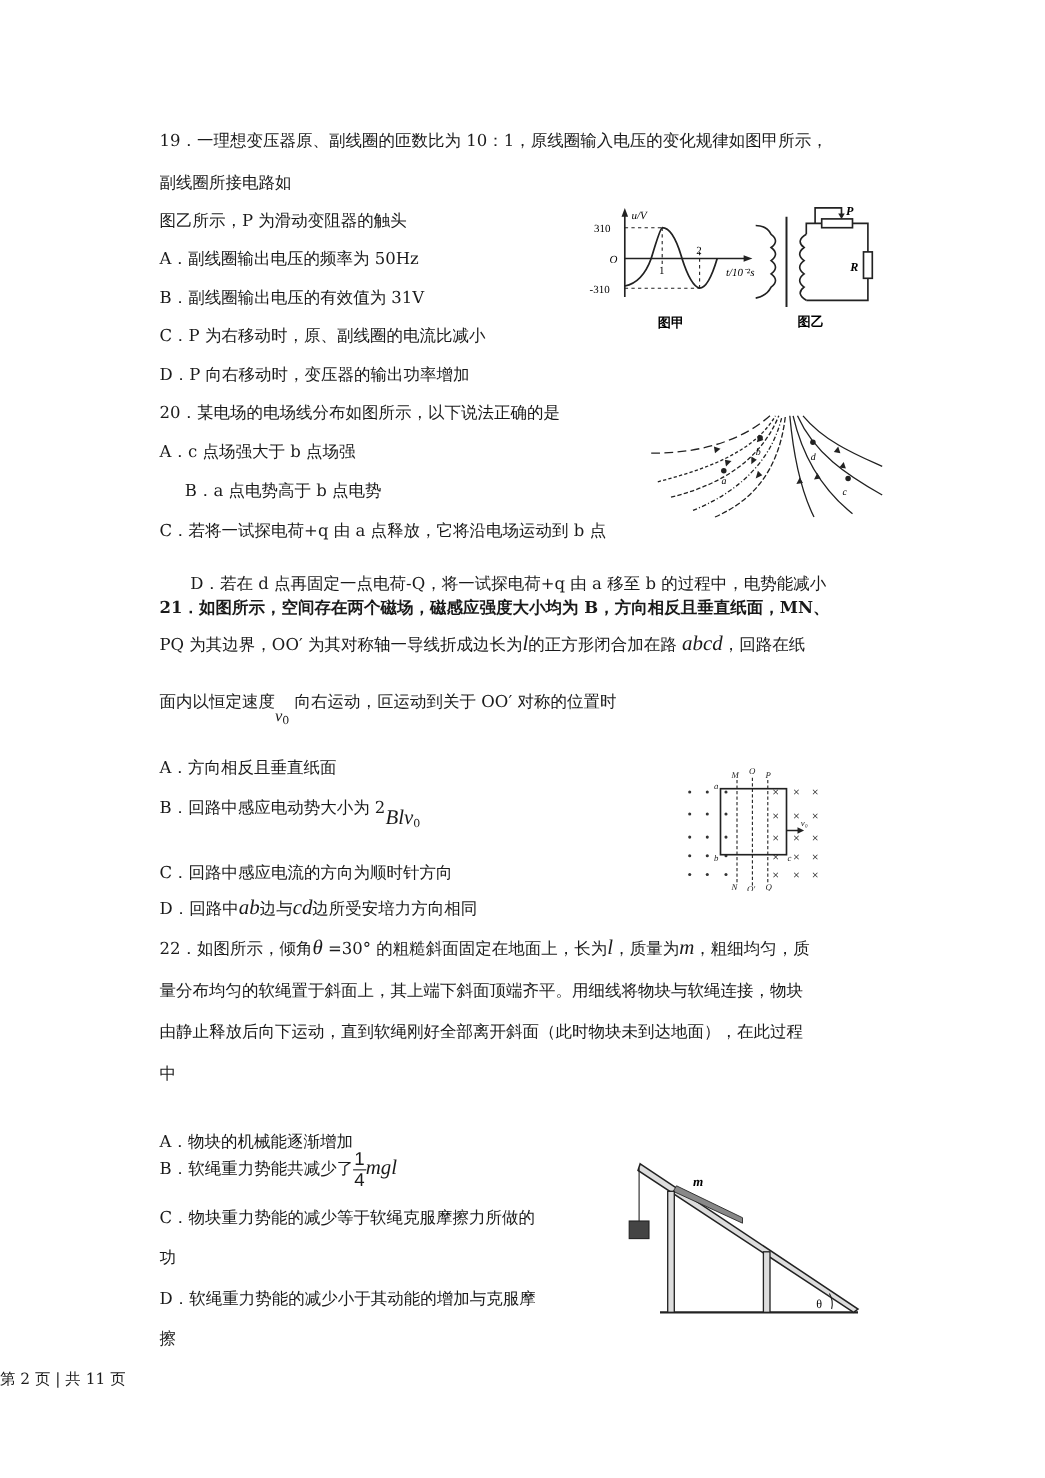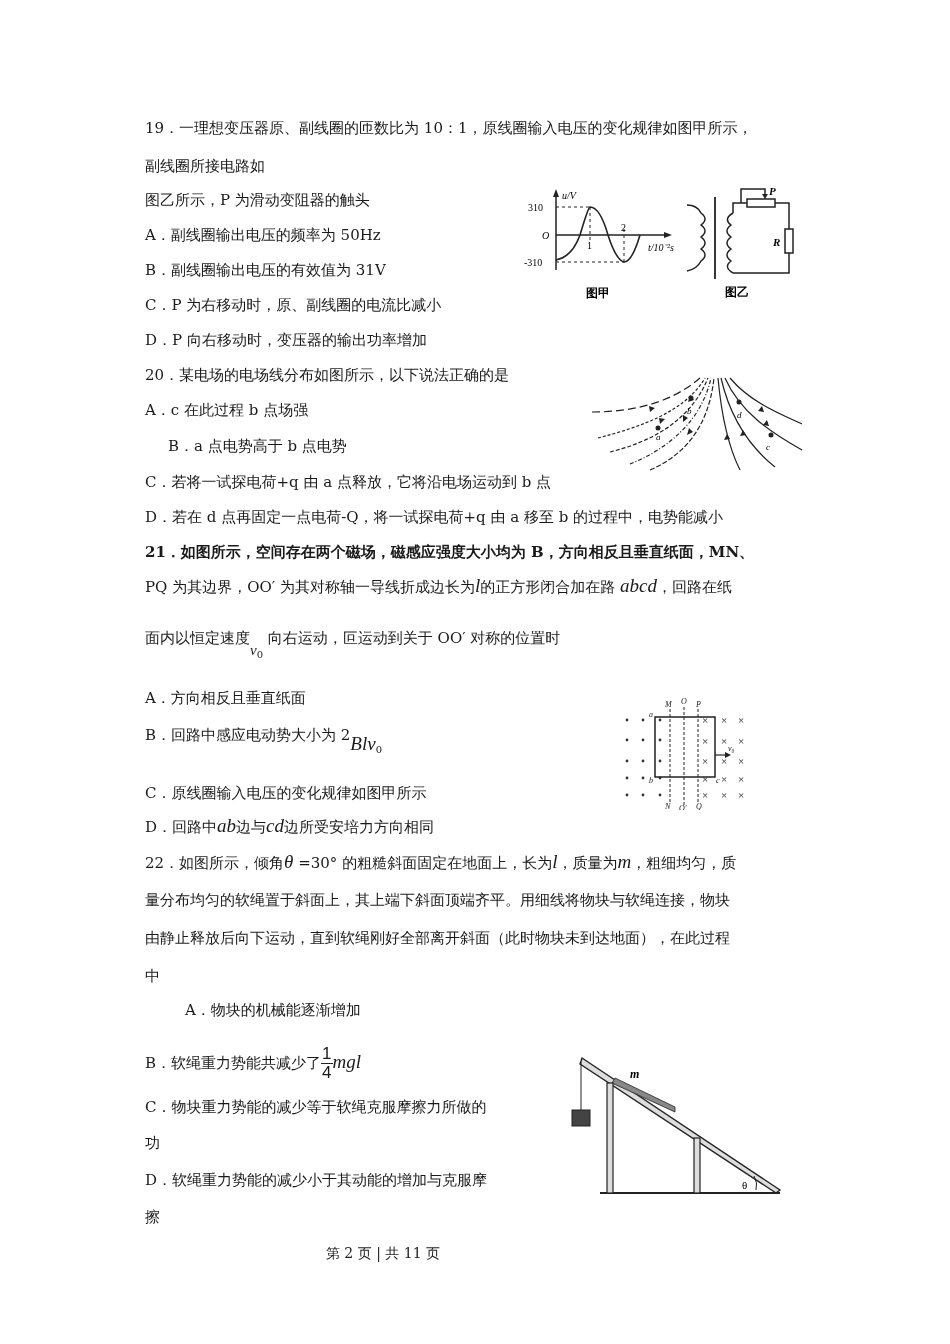--- a/index.html
+++ b/index.html
@@ -6,35 +6,35 @@
   body { width: 950px; height: 1344px; position: relative; overflow: hidden;
          font-family: "DejaVu Serif", "Liberation Serif", serif; color: #1a1a1a; font-size: 15px; }
   .line { position: absolute; left: 145px; white-space: nowrap; line-height: 20px; }
   .math { font-family: "Liberation Serif", "DejaVu Serif", serif; font-style: italic; }
   .mathlarge { font-size: 19px; }
   .sub { font-size: 10px; font-style: normal; vertical-align: -3px; }
   .fig { position: absolute; }
   .frac { display: inline-block; vertical-align: middle; text-align: center; line-height: 18px; font-family: "Liberation Sans", sans-serif; font-size: 17px; }
   .frac span { display: block; }
   .frac .num { border-bottom: 1px solid #222; padding: 0 1px; }
-  .footer { position: absolute; left: 0; width: 766px; top: 1245px; text-align: center; font-size: 14px; }
+  .footer { position: absolute; left: 0; width: 766px; top: 1245px; text-align: left; font-size: 14px; }
   .svglabel { font-family: "Liberation Serif", serif; }
 </style>
 </head>
 <body>
 
 <div class="line" style="top:118px;">19．一理想变压器原、副线圈的匝数比为 10：1，原线圈输入电压的变化规律如图甲所示，</div>
 <div class="line" style="top:156px;">副线圈所接电路如</div>
 <div class="line" style="top:190px;">图乙所示，P 为滑动变阻器的触头</div>
 <div class="line" style="top:225px;">A．副线圈输出电压的频率为 50Hz</div>
 <div class="line" style="top:260px;">B．副线圈输出电压的有效值为 31V</div>
 <div class="line" style="top:295px;">C．P 为右移动时，原、副线圈的电流比减小</div>
 <div class="line" style="top:330px;">D．P 向右移动时，变压器的输出功率增加</div>
 
-<div class="fig" style="left:520px; top:185px; width:170px; height:120px;text-decoration:underline;">
+<div class="fig" style="left:532px; top:185px; width:170px; height:120px;text-decoration:underline;">
   <svg width="170" height="120" viewBox="0 0 170 120">
     <line x1="36" y1="85" x2="36" y2="8" stroke="#222" stroke-width="1.5"></line>
     <polygon points="36,4 33,12 39,12" fill="#222"></polygon>
     <line x1="36" y1="50" x2="148" y2="50" stroke="#222" stroke-width="1.5"></line>
     <polygon points="152,50 144,47 144,53" fill="#222"></polygon>
     <path d="M36,75 Q52,72 60,50 Q68,23 70,22 Q80,22 88,50 Q96,75 104,77 Q112,77 120,50" fill="none" stroke="#222" stroke-width="1.6"></path>
     <line x1="36" y1="22" x2="70" y2="22" stroke="#222" stroke-dasharray="3,3"></line>
     <line x1="70" y1="22" x2="70" y2="56" stroke="#222" stroke-dasharray="3,3"></line>
     <line x1="36" y1="77" x2="104" y2="77" stroke="#222" stroke-dasharray="3,3"></line>
     <line x1="104" y1="44" x2="104" y2="77" stroke="#222" stroke-dasharray="3,3"></line>
@@ -61,24 +61,24 @@
     <text x="84" y="12" font-size="11" font-weight="bold" font-style="italic" class="svglabel">P</text>
     <polyline points="90,20 104,20 104,46" fill="none" stroke="#222" stroke-width="1.5"></polyline>
     <rect x="100" y="46" width="8" height="24" fill="#fff" stroke="#222" stroke-width="1.5"></rect>
     <text x="88" y="63" font-size="11" font-weight="bold" font-style="italic" class="svglabel">R</text>
     <polyline points="104,70 104,90 48,90" fill="none" stroke="#222" stroke-width="1.5"></polyline>
     <text x="40" y="113" font-size="12" font-weight="bold">图乙</text>
   </svg>
 </div>
 
 <div class="line" style="top:365px;">20．某电场的电场线分布如图所示，以下说法正确的是</div>
-<div class="line" style="top:400px;">A．c 在此过程 b 点场强</div>
+<div class="line" style="top:400px;">A．c 点场强大于 b 点场强</div>
 <div class="line" style="top:436px;margin-left:23px;">B．a 点电势高于 b 点电势</div>
 <div class="line" style="top:472px;">C．若将一试探电荷+q 由 a 点释放，它将沿电场运动到 b 点</div>
-<div class="line" style="top:507px;">D．若在 d 点再固定一点电荷-Q，将一试探电荷+q 由 a 移至 b 的过程中，电势能减小</div>
+<div class="line" style="top:520px;margin-left:28px;">D．若在 d 点再固定一点电荷-Q，将一试探电荷+q 由 a 移至 b 的过程中，电势能减小</div>
 
 <div class="fig" style="left:590px; top:372px; width:220px; height:100px;">
   <svg width="220" height="100" viewBox="0 0 220 100">
     <g fill="none" stroke="#222" stroke-width="1.2">
       <path d="M2,40 C40,40 80,32 110,6" stroke-dasharray="8,4"></path>
       <path d="M8,66 C50,55 95,40 115,6" stroke-dasharray="3,2"></path>
       <path d="M20,80 C60,70 100,50 118,6" stroke-dasharray="4,2"></path>
       <path d="M40,92 C70,80 110,55 121,6" stroke-dasharray="4,2,1,2"></path>
       <path d="M60,98 C90,85 118,60 124,6" stroke-dasharray="5,2"></path>
       <path d="M128,6 C132,50 140,78 150,98"></path>
@@ -112,21 +112,21 @@
 <div class="line" style="top:576px;">
   <span>PQ 为其边界，OO′ 为其对称轴一导线折成边长为</span><span class="math mathlarge">l</span><span>的正方形闭合加在路</span> <span class="math mathlarge">abcd</span><span>，回路在纸</span>
 </div>
 <div class="line" style="top:628px;">
   <span>面内以恒定速度</span><span style="display:inline-block; position:relative; top:12px;"><span class="math">v</span><span class="sub">0</span></span><span> 向右运动，叵运动到关于 OO′ 对称的位置时</span>
 </div>
 <div class="line" style="top:688px;">A．方向相反且垂直纸面</div>
 <div class="line" style="top:724px;">
   <span>B．回路中感应电动势大小为 2</span><span style="display:inline-block; position:relative; top:10px;"><span class="math mathlarge">Blv</span><span class="sub">0</span></span>
 </div>
-<div class="line" style="top:783px;">C．原线圈输入电压的变化规律如图甲所示</div>
+<div class="line" style="top:783px;">C．回路中感应电流的方向为顺时针方向</div>
 <div class="line" style="top:816px;">
   <span>D．回路中</span><span class="math mathlarge">ab</span><span>边与</span><span class="math mathlarge">cd</span><span>边所受安培力方向相同</span>
 </div>
 
 <div class="fig" style="left:615px; top:695px; width:140px; height:115px;">
   <svg width="140" height="115" viewBox="0 0 140 115">
     <g fill="#333">
       <circle cx="12" cy="25" r="1.4"></circle>
         <circle cx="28" cy="25" r="1.4"></circle>
         <circle cx="45" cy="25" r="1.4"></circle>
@@ -180,21 +180,21 @@
     </g>
   </svg>
 </div>
 
 <div class="line" style="top:852px;">
   <span>22．如图所示，倾角</span><span class="math mathlarge">θ</span><span> =30°</span><span> 的粗糙斜面固定在地面上，长为</span><span class="math mathlarge">l</span><span>，质量为</span><span class="math mathlarge">m</span><span>，粗细均匀，质</span>
 </div>
 <div class="line" style="top:890px;">量分布均匀的软绳置于斜面上，其上端下斜面顶端齐平。用细线将物块与软绳连接，物块</div>
 <div class="line" style="top:928px;">由静止释放后向下运动，直到软绳刚好全部离开斜面（此时物块未到达地面），在此过程</div>
 <div class="line" style="top:966px;">中</div>
-<div class="line" style="top:1000px;margin-left:40px;">A．物块的机械能逐渐增加</div>
+<div class="line" style="top:1028px;">A．物块的机械能逐渐增加</div>
 <div class="line" style="top:1045px;">
   <span>B．软绳重力势能共减少了</span><span class="frac"><span class="num">1</span><span>4</span></span><span class="math mathlarge">mgl</span>
 </div>
 <div class="line" style="top:1097px;text-align:right;">C．物块重力势能的减少等于软绳克服摩擦力所做的</div>
 <div class="line" style="top:1133px;">功</div>
 <div class="line" style="top:1170px;">D．软绳重力势能的减少小于其动能的增加与克服摩</div>
 <div class="line" style="top:1207px;">擦</div>
 
 <div class="fig" style="left:560px; top:1050px; width:230px; height:150px;">
   <svg width="230" height="150" viewBox="0 0 230 150">

